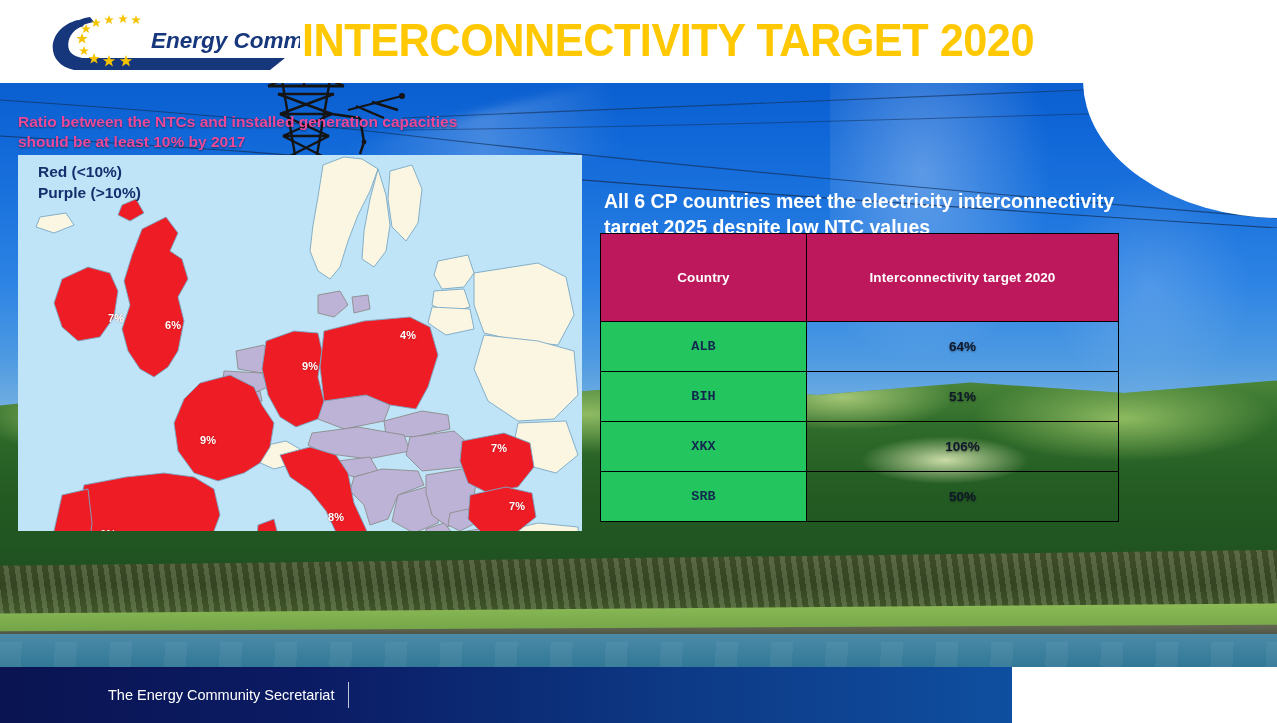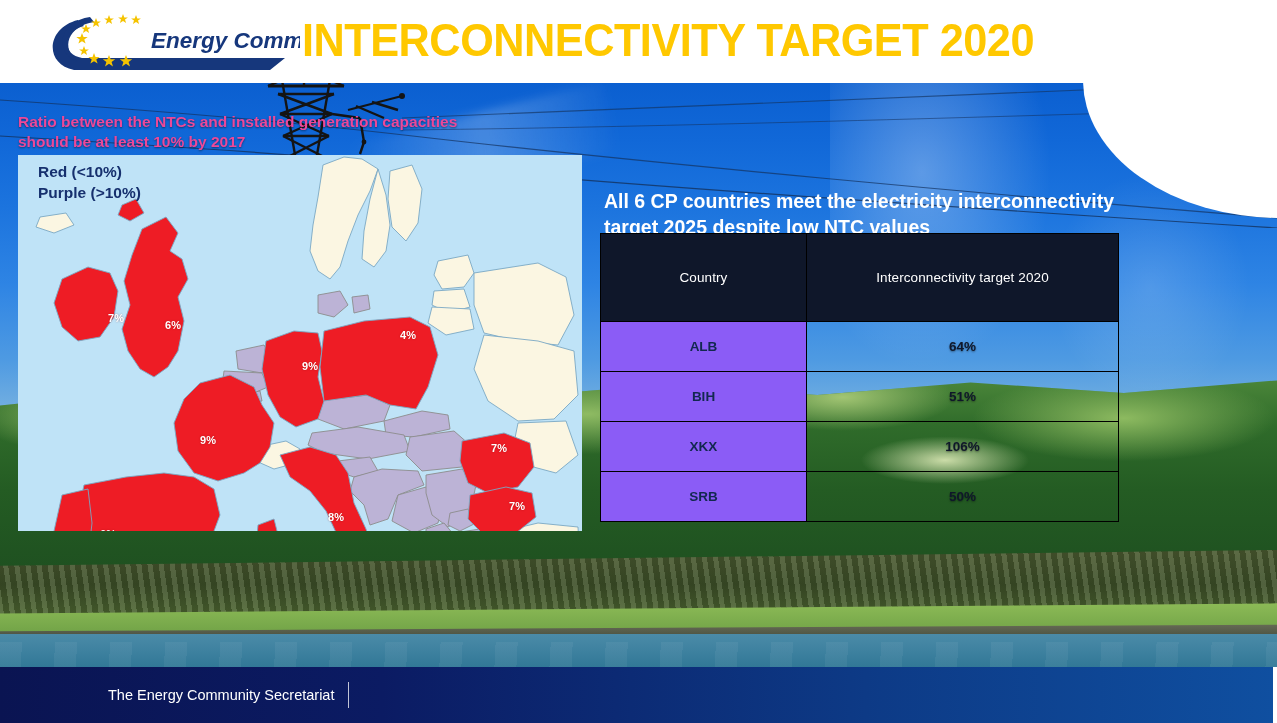--- a/index.html
+++ b/index.html
@@ -209,51 +209,52 @@
     z-index: 20;
     border-collapse: collapse;
     table-layout: fixed;
   }
   .table th, .table td {
     border: 1px solid #000000;
     text-align: center;
     vertical-align: middle;
   }
   .table thead th {
-    background: #0f172a;
+    background: #be185d;
     color: #ffffff;
     font-size: 13.5px;
-    font-weight: normal;
+    font-weight: bold;
     height: 88px;
     letter-spacing: 0.1px;
   }
   .col-country { width: 206px; }
   .col-value   { width: 312px; }
 
   .table tbody td.cell-country {
-    background: #8b5cf6;
+    background: #22c55e;
     color: #12284f;
     font-size: 13.5px;
     font-weight: bold;
     height: 50px;
+    font-family: Liberation Mono, monospace;
   }
   .table tbody td.cell-value {
     background: transparent;
     color: #0f172a;
     font-size: 13.5px;
     font-weight: bold;
     height: 50px;
     text-shadow: 0 1px 2px rgba(0,0,0,0.40);
   }
 
   
   .footer {
     position: absolute;
     left: 0; top: 667px;
-    width: 1273px; height: 56px;
+    width: 1012px; height: 56px;
     background: linear-gradient(90deg, #0a1452 0%, #0b1b63 30%, #0d3a86 68%, #0f4fa0 100%);
     z-index: 40;
   }
   .footer-inner {
     position: absolute;
     left: 108px; top: 0;
     height: 56px;
     display: flex;
     align-items: center;
     gap: 14px;

